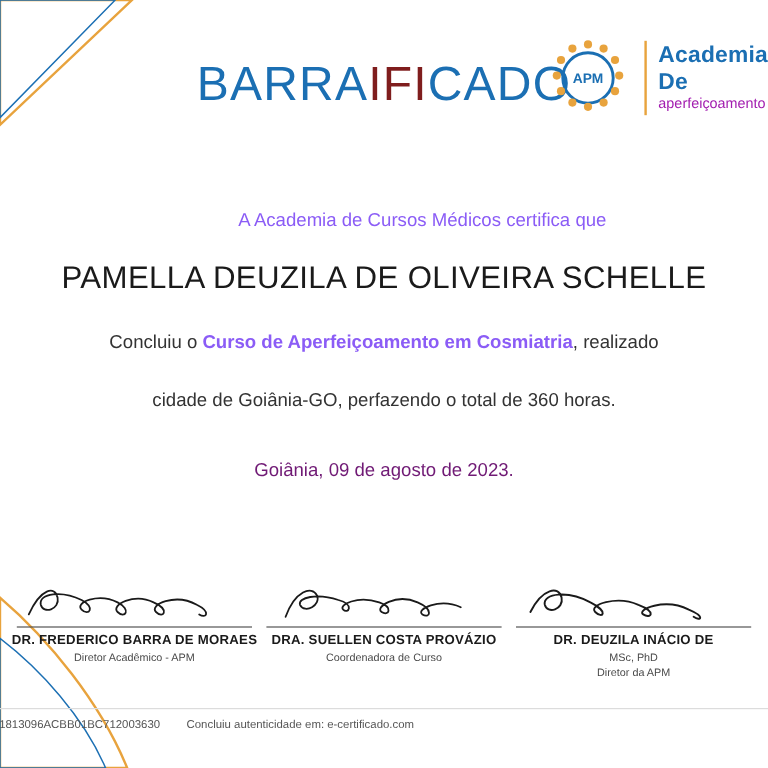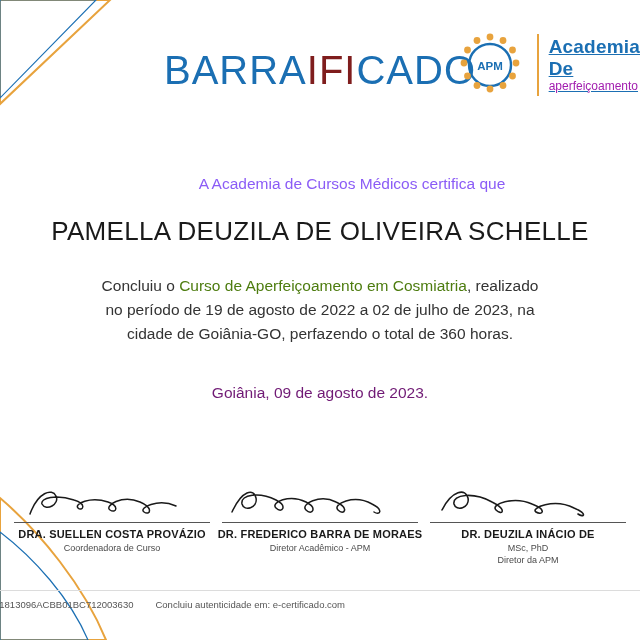--- a/index.html
+++ b/index.html
@@ -74,21 +74,20 @@
   }
   .logo-mark {
     position: relative;
     width: 70px;
     height: 70px;
   }
   .logo-text {
     margin-left: 10px;
     line-height: 1.15;
     color: #1b6fb3;
-    text-decoration: underline;
   }
   .logo-text .l1 {
     font-size: 19px;
     font-weight: 700;
     letter-spacing: .2px;
   }
   .logo-text .l2 {
     font-size: 19px;
     font-weight: 700;
     letter-spacing: .2px;
@@ -130,22 +129,22 @@
     position: absolute;
     top: 274px;
     left: 60px;
     width: 520px;
     text-align: center;
     font-size: 15.5px;
     line-height: 1.55;
     color: #333333;
   }
   .paragraph b {
-    font-weight: 400;
-    color: #4d7c0f;
+    font-weight: 700;
+    color: #8b5cf6;
   }
   .place-date {
     position: absolute;
     top: 384px;
     left: 0;
     width: 640px;
     text-align: center;
     font-size: 15.5px;
     color: #701a75;
   }
@@ -260,48 +259,48 @@
       <div class="l3">aperfeiçoamento</div>
     </div>
   </div>
 
   <div class="intro">A Academia de Cursos Médicos certifica que</div>
 
   <div class="recipient">PAMELLA DEUZILA DE OLIVEIRA SCHELLE</div>
 
   <div class="paragraph">
     <span>Concluiu o </span><b>Curso de Aperfeiçoamento em Cosmiatria</b><span>, realizado</span><br>
-    <span>no período de 19 de agosto de 2022 a 02 de julho de 2023, na</span><br>
+    <br>
     <span>cidade de Goiânia-GO, perfazendo o total de 360 horas.</span>
   </div>
 
   <div class="place-date">Goiânia, 09 de agosto de 2023.</div>
 
   <div class="signatures">
+
+    <div class="sig">
+      <div class="sig-scribble">
+        <svg viewBox="0 0 200 40" width="200" height="40">
+          <path d="M12 30 C22 8 34 6 36 16 C38 26 24 30 22 22 C20 12 40 10 56 18 C68 24 62 32 56 26 C50 20 70 12 86 20 C98 26 92 34 86 28 C80 22 100 12 116 20 C130 26 124 34 118 28 C112 22 134 12 152 22 C164 28 160 34 154 30" fill="none" stroke="#1a1a1a" stroke-width="1.5" stroke-linecap="round"></path>
+        </svg>
+      </div>
+      <div class="sig-line"></div>
+      <div class="sig-name">DR. FREDERICO BARRA DE MORAES</div>
+      <div class="sig-role">Diretor Acadêmico - APM</div>
+    </div>
 
     <div class="sig">
       <div class="sig-scribble">
         <svg viewBox="0 0 200 40" width="200" height="40">
           <path d="M18 32 C26 10 40 6 44 14 C48 22 34 30 30 22 C28 16 44 12 62 18 C76 22 70 30 66 26 C62 22 78 14 96 20 C108 24 104 32 98 28 C92 24 110 12 128 20 C142 26 138 34 132 30 C126 26 146 16 164 24" fill="none" stroke="#1a1a1a" stroke-width="1.5" stroke-linecap="round"></path>
         </svg>
       </div>
       <div class="sig-line"></div>
       <div class="sig-name">DRA. SUELLEN COSTA PROVÁZIO</div>
       <div class="sig-role">Coordenadora de Curso</div>
-    </div>
-
-    <div class="sig">
-      <div class="sig-scribble">
-        <svg viewBox="0 0 200 40" width="200" height="40">
-          <path d="M12 30 C22 8 34 6 36 16 C38 26 24 30 22 22 C20 12 40 10 56 18 C68 24 62 32 56 26 C50 20 70 12 86 20 C98 26 92 34 86 28 C80 22 100 12 116 20 C130 26 124 34 118 28 C112 22 134 12 152 22 C164 28 160 34 154 30" fill="none" stroke="#1a1a1a" stroke-width="1.5" stroke-linecap="round"></path>
-        </svg>
-      </div>
-      <div class="sig-line"></div>
-      <div class="sig-name">DR. FREDERICO BARRA DE MORAES</div>
-      <div class="sig-role">Diretor Acadêmico - APM</div>
     </div>
 
     <div class="sig">
       <div class="sig-scribble">
         <svg viewBox="0 0 200 40" width="200" height="40">
           <path d="M14 28 C24 8 38 6 40 16 C42 26 28 30 26 22 C24 12 46 10 64 20 C80 28 74 34 68 28 C62 22 86 14 104 22 C120 28 114 34 108 30 C102 26 126 16 146 26 C160 32 156 36 150 32" fill="none" stroke="#1a1a1a" stroke-width="1.6" stroke-linecap="round"></path>
         </svg>
       </div>
       <div class="sig-line"></div>
       <div class="sig-name">DR. DEUZILA INÁCIO DE</div>

